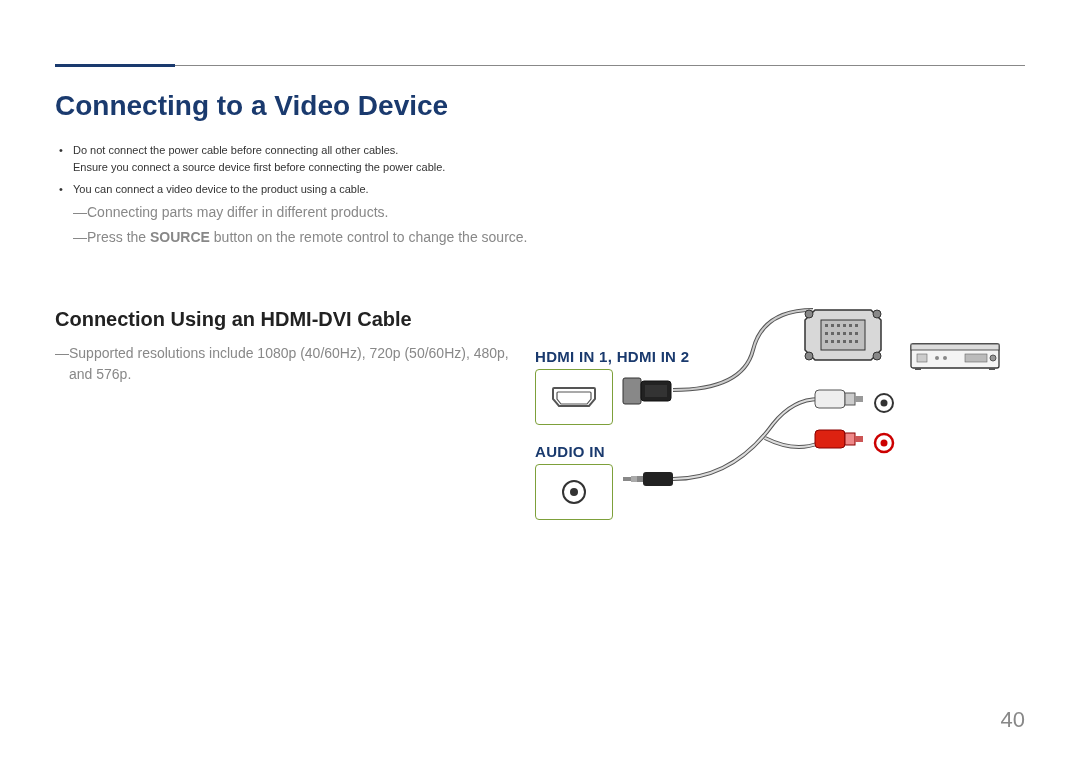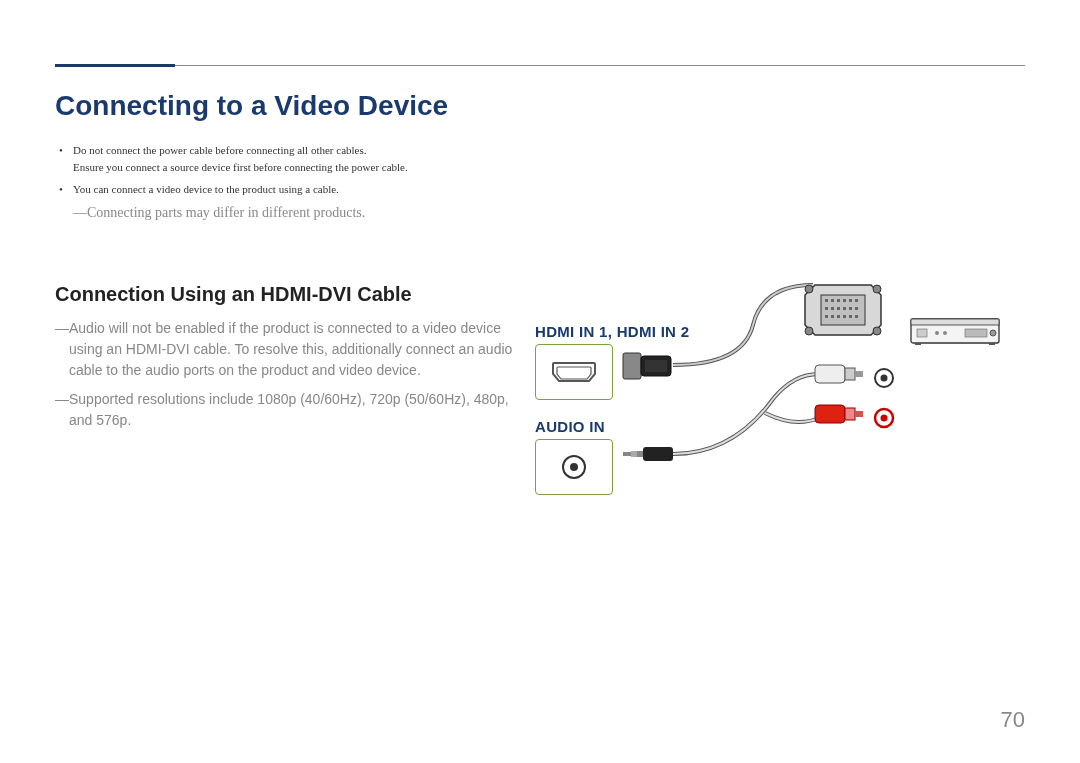--- a/index.html
+++ b/index.html
@@ -40,21 +40,20 @@
     ul.bullets {
       list-style: none;
       padding-left: 18px;
       font-size: 11px;
       color: #333;
       line-height: 1.5;
     }
     ul.bullets > li {
       position: relative;
       margin-bottom: 6px;
-      font-family: Liberation Serif, serif;
     }
     ul.bullets > li::before {
       content: "•";
       position: absolute;
       left: -14px;
       top: 0;
       color: #333;
     }
     .note {
       font-size: 14px;
@@ -137,29 +136,29 @@
 <ul class="bullets">
   <li>
     <span>Do not connect the power cable before connecting all other cables.</span><br>
     <span>Ensure you connect a source device first before connecting the power cable.</span>
   </li>
   <li>
     <span>You can connect a video device to the product using a cable.</span>
     <div class="note">
       <span>Connecting parts may differ in different products.</span>
     </div>
+    <div class="note">
+      <span>Press the </span><span class="bold">SOURCE</span><span> button on the remote control to change the source.</span>
+    </div>
   </li>
 </ul>
 
 <div class="subsection">
   <div class="left-col">
     <h2 class="sub-heading">Connection Using an HDMI-DVI Cable</h2>
-    <div class="note">
-      <span>Audio will not be enabled if the product is connected to a video device using an HDMI-DVI cable. To resolve this, additionally connect an audio cable to the audio ports on the product and video device.</span>
-    </div>
     <div class="note" style="margin-top:8px;">
       <span>Supported resolutions include 1080p (40/60Hz), 720p (50/60Hz), 480p, and 576p.</span>
     </div>
   </div>
 
   <div class="right-col">
 
     <div style="position:absolute; left:0; top:40px;">
       <div class="port-label">HDMI IN 1, HDMI IN 2</div>
       <div class="port-box hdmi-port">
@@ -266,13 +265,13 @@
         <rect x="54" y="10" width="22" height="8" fill="#bbb" stroke="#666" stroke-width="0.6"></rect>
         <circle cx="82" cy="14" r="3" fill="#999" stroke="#555"></circle>
 
         <rect x="4" y="24" width="6" height="2" fill="#555"></rect>
         <rect x="78" y="24" width="6" height="2" fill="#555"></rect>
       </g>
     </svg>
   </div>
 </div>
 
-<div class="page-number">70</div>
+<div class="page-number">40</div>
 
 </body></html>

